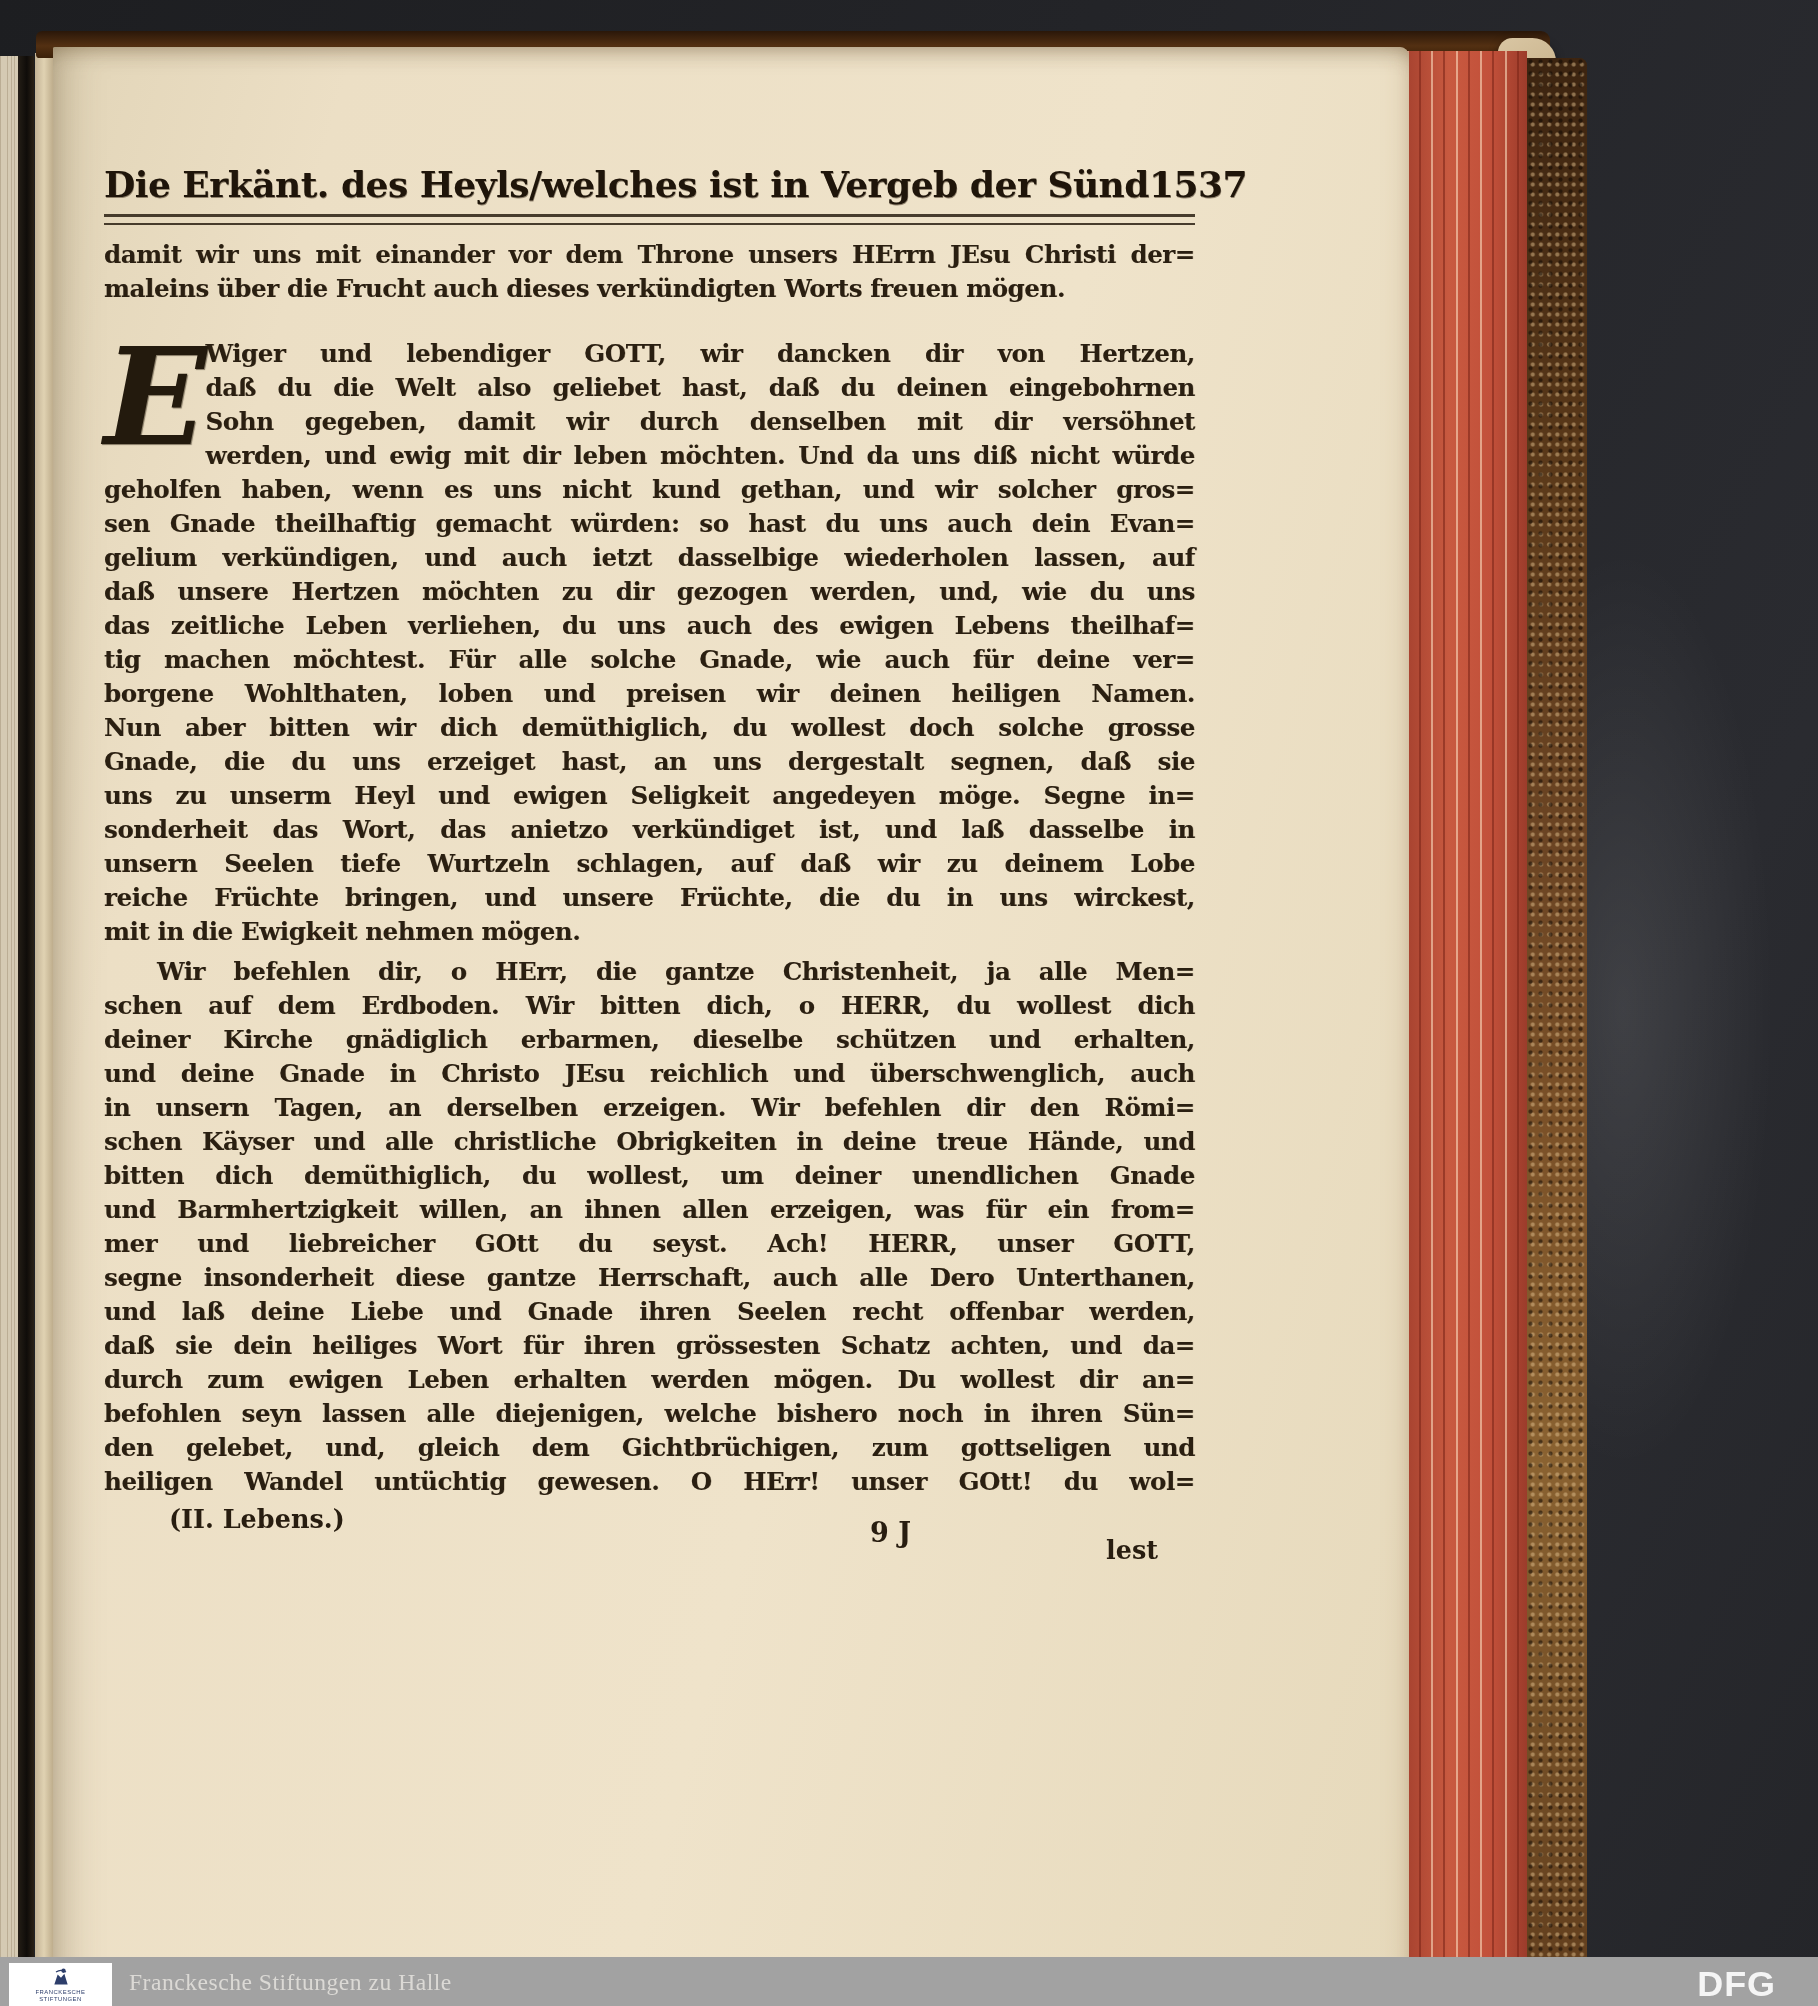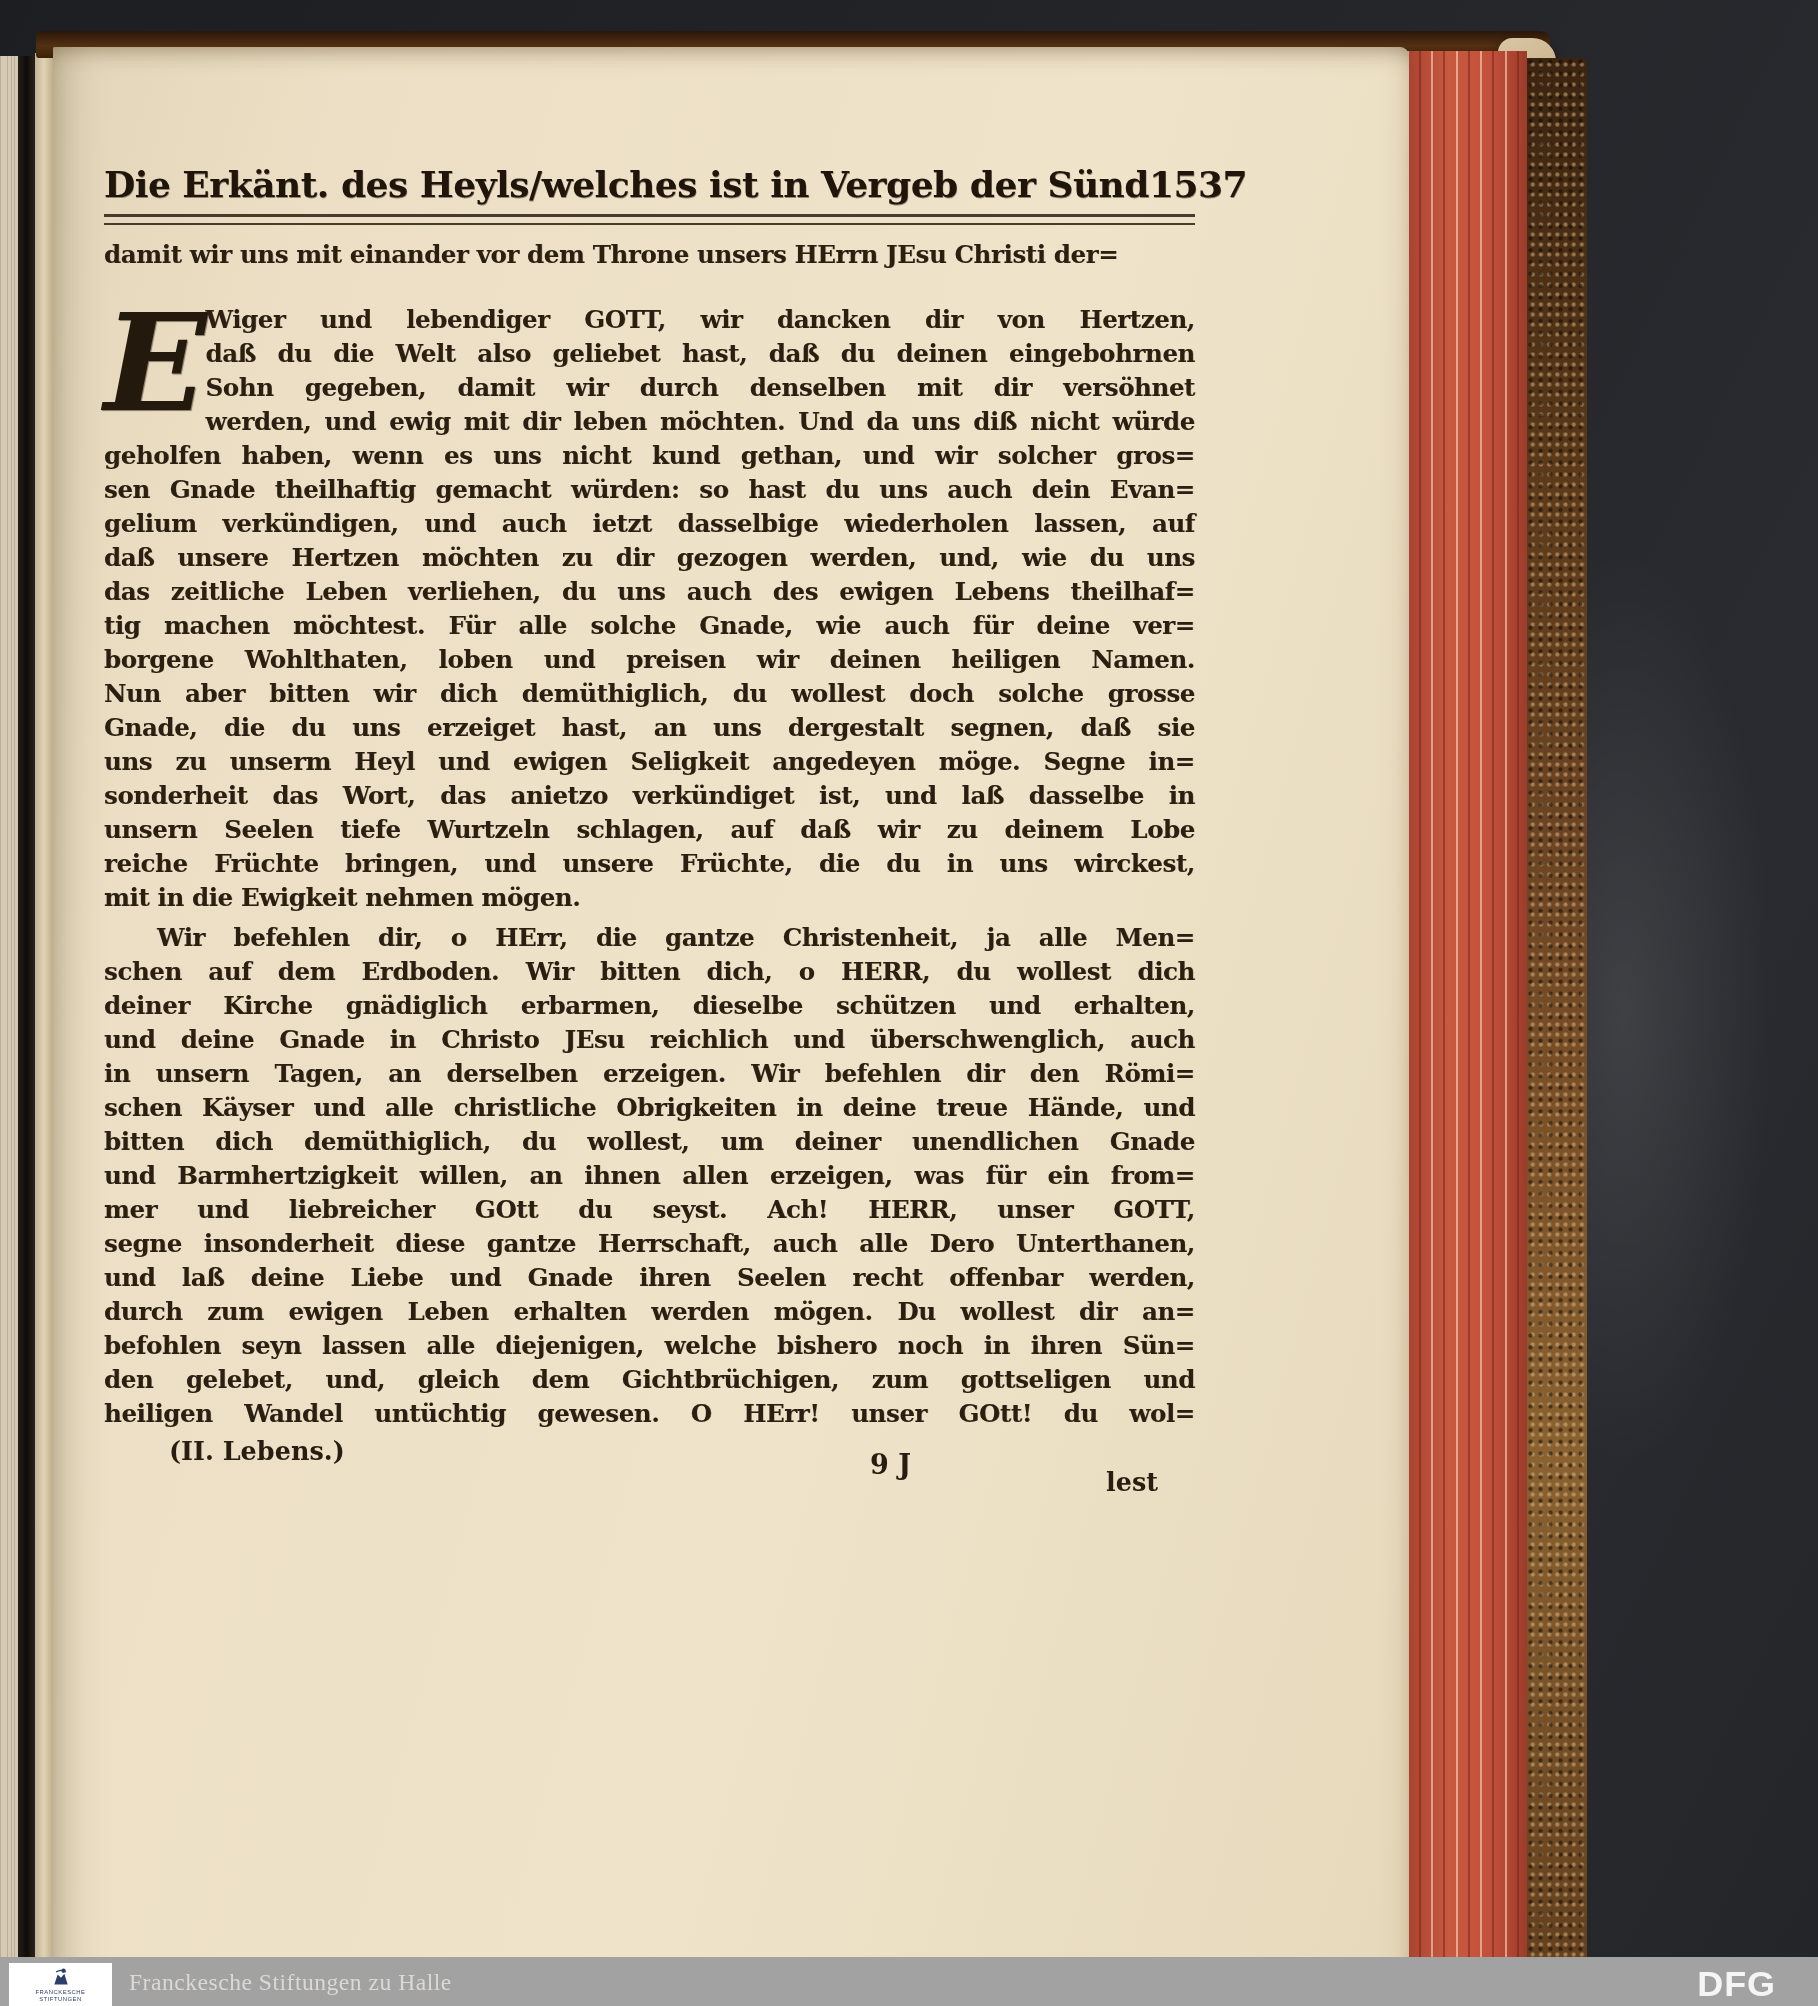--- a/index.html
+++ b/index.html
@@ -88,20 +88,21 @@
 
     <div class="pg-header">
       <span>Die Erkänt. des Heyls/welches ist in Vergeb der Sünd</span>
       <span>1537</span>
     </div>
 
     <div class="dbl-rule"></div>
 
     <div class="para no-just-last">
         <div class="line">damit wir uns mit einander vor dem Throne unsers HErrn JEsu Christi der=</div>
+        <div class="line">maleins über die Frucht auch dieses verkündigten Worts freuen mögen.</div>
       </div>
 
     <div class="spacer"></div>
 
     <div class="para no-just-last">
       <span class="dropcap">E</span>
       <span><div class="line">Wiger und lebendiger GOTT, wir dancken dir von Hertzen,</div><div class="line">daß du die Welt also geliebet hast, daß du deinen eingebohrnen</div><div class="line">Sohn gegeben, damit wir durch denselben mit dir versöhnet</div><div class="line">werden, und ewig mit dir leben möchten.  Und da uns diß nicht würde</div><div class="line">geholfen haben, wenn es uns nicht kund gethan, und wir solcher gros=</div><div class="line">sen Gnade theilhaftig gemacht würden: so hast du uns auch dein Evan=</div><div class="line">gelium verkündigen, und auch ietzt dasselbige wiederholen lassen, auf</div><div class="line">daß unsere Hertzen möchten zu dir gezogen werden, und, wie du uns</div><div class="line">das zeitliche Leben verliehen, du uns auch des ewigen Lebens theilhaf=</div><div class="line">tig machen möchtest.  Für alle solche Gnade, wie auch für deine ver=</div><div class="line">borgene Wohlthaten, loben und preisen wir deinen heiligen Namen.</div><div class="line">Nun aber bitten wir dich demüthiglich, du wollest doch solche grosse</div><div class="line">Gnade, die du uns erzeiget hast, an uns dergestalt segnen, daß sie</div><div class="line">uns zu unserm Heyl und ewigen Seligkeit angedeyen möge.  Segne in=</div><div class="line">sonderheit das Wort, das anietzo verkündiget ist, und laß dasselbe in</div><div class="line">unsern Seelen tiefe Wurtzeln schlagen, auf daß wir zu deinem Lobe</div><div class="line">reiche Früchte bringen, und unsere Früchte, die du in uns wirckest,</div><div class="line">mit in die Ewigkeit nehmen mögen.</div></span>
     </div>
 
     <div class="para para3">
@@ -109,20 +110,21 @@
         <div class="line">schen auf dem Erdboden.  Wir bitten dich, o HERR, du wollest dich</div>
         <div class="line">deiner Kirche gnädiglich erbarmen, dieselbe schützen und erhalten,</div>
         <div class="line">und deine Gnade in Christo JEsu reichlich und überschwenglich, auch</div>
         <div class="line">in unsern Tagen, an derselben erzeigen.  Wir befehlen dir den Römi=</div>
         <div class="line">schen Käyser und alle christliche Obrigkeiten in deine treue Hände, und</div>
         <div class="line">bitten dich demüthiglich, du wollest, um deiner unendlichen Gnade</div>
         <div class="line">und Barmhertzigkeit willen, an ihnen allen erzeigen, was für ein from=</div>
         <div class="line">mer und liebreicher GOtt du seyst.  Ach! HERR, unser GOTT,</div>
         <div class="line">segne insonderheit diese gantze Herrschaft, auch alle Dero Unterthanen,</div>
         <div class="line">und laß deine Liebe und Gnade ihren Seelen recht offenbar werden,</div>
+        <div class="line">daß sie dein heiliges Wort für ihren grössesten Schatz achten, und da=</div>
         <div class="line">durch zum ewigen Leben erhalten werden mögen.  Du wollest dir an=</div>
         <div class="line">befohlen seyn lassen alle diejenigen, welche bishero noch in ihren Sün=</div>
         <div class="line">den gelebet, und, gleich dem Gichtbrüchigen, zum gottseligen und</div>
         <div class="line">heiligen Wandel untüchtig gewesen.  O HErr! unser GOtt! du wol=</div>
       </div>
 
     <div class="sig-row">
       <span class="sig-part">(II. Lebens.)</span>
       <span class="sig-mark">9 J</span>
       <span class="sig-catch">lest</span>

